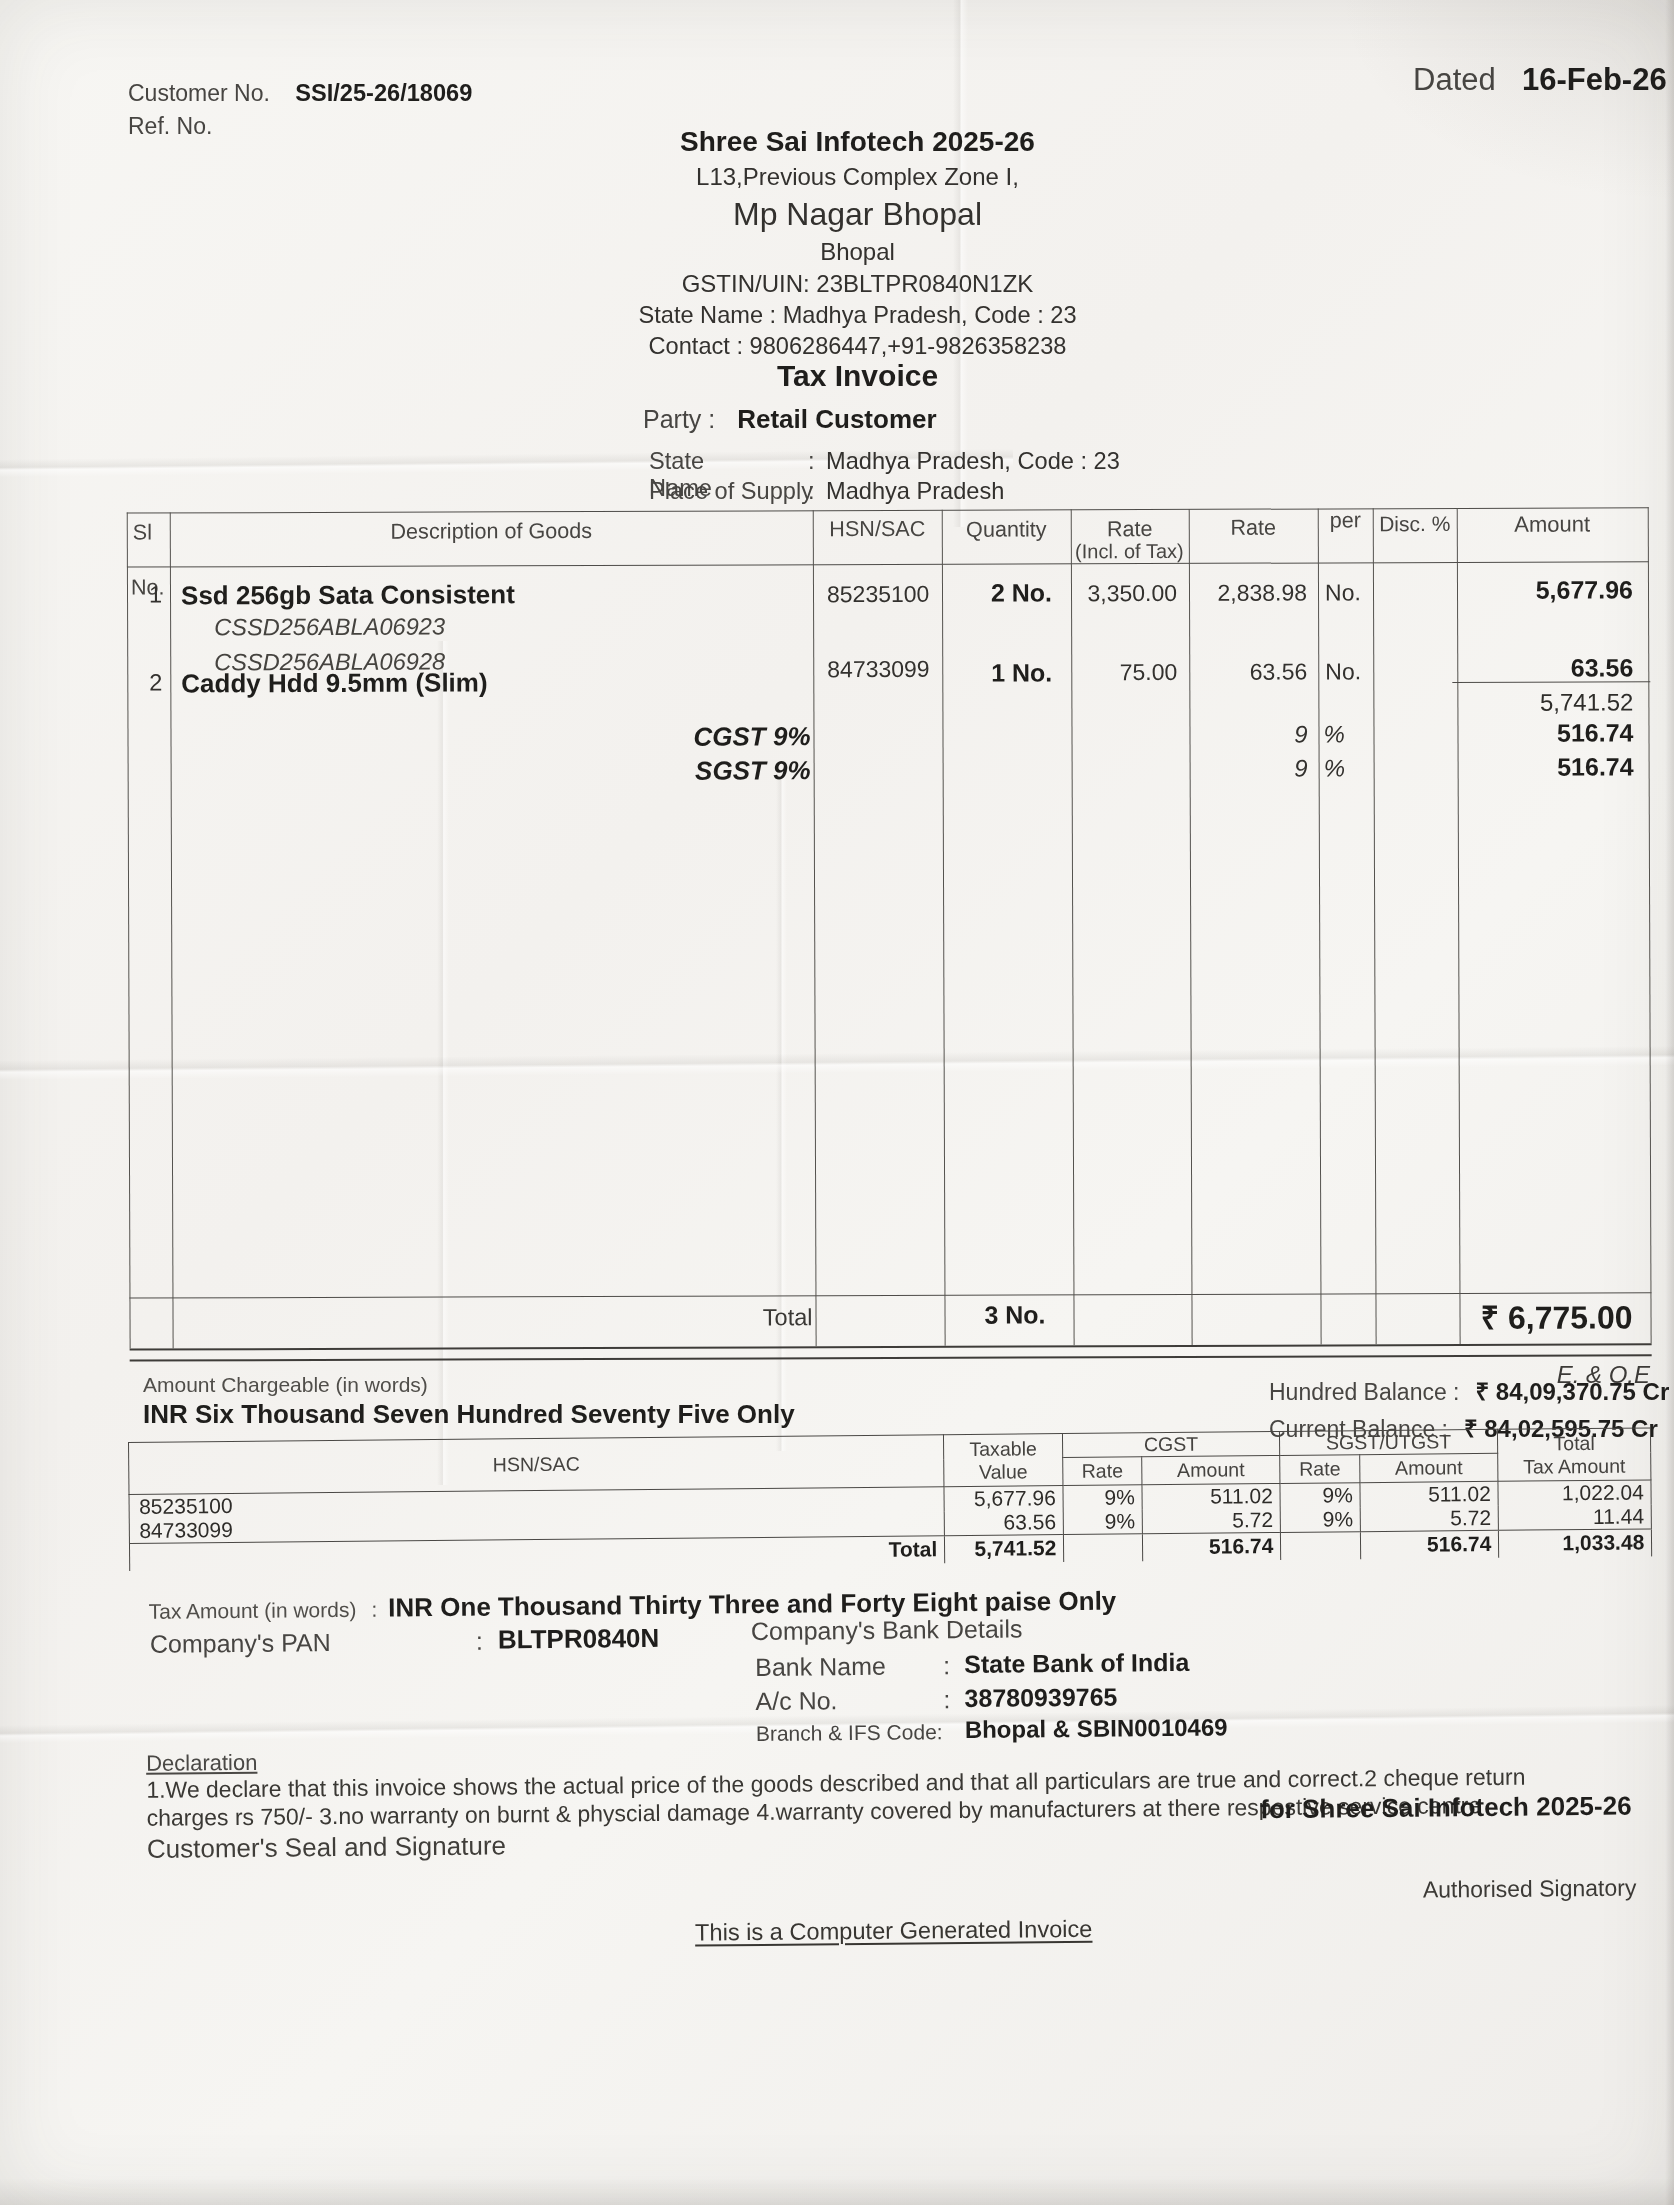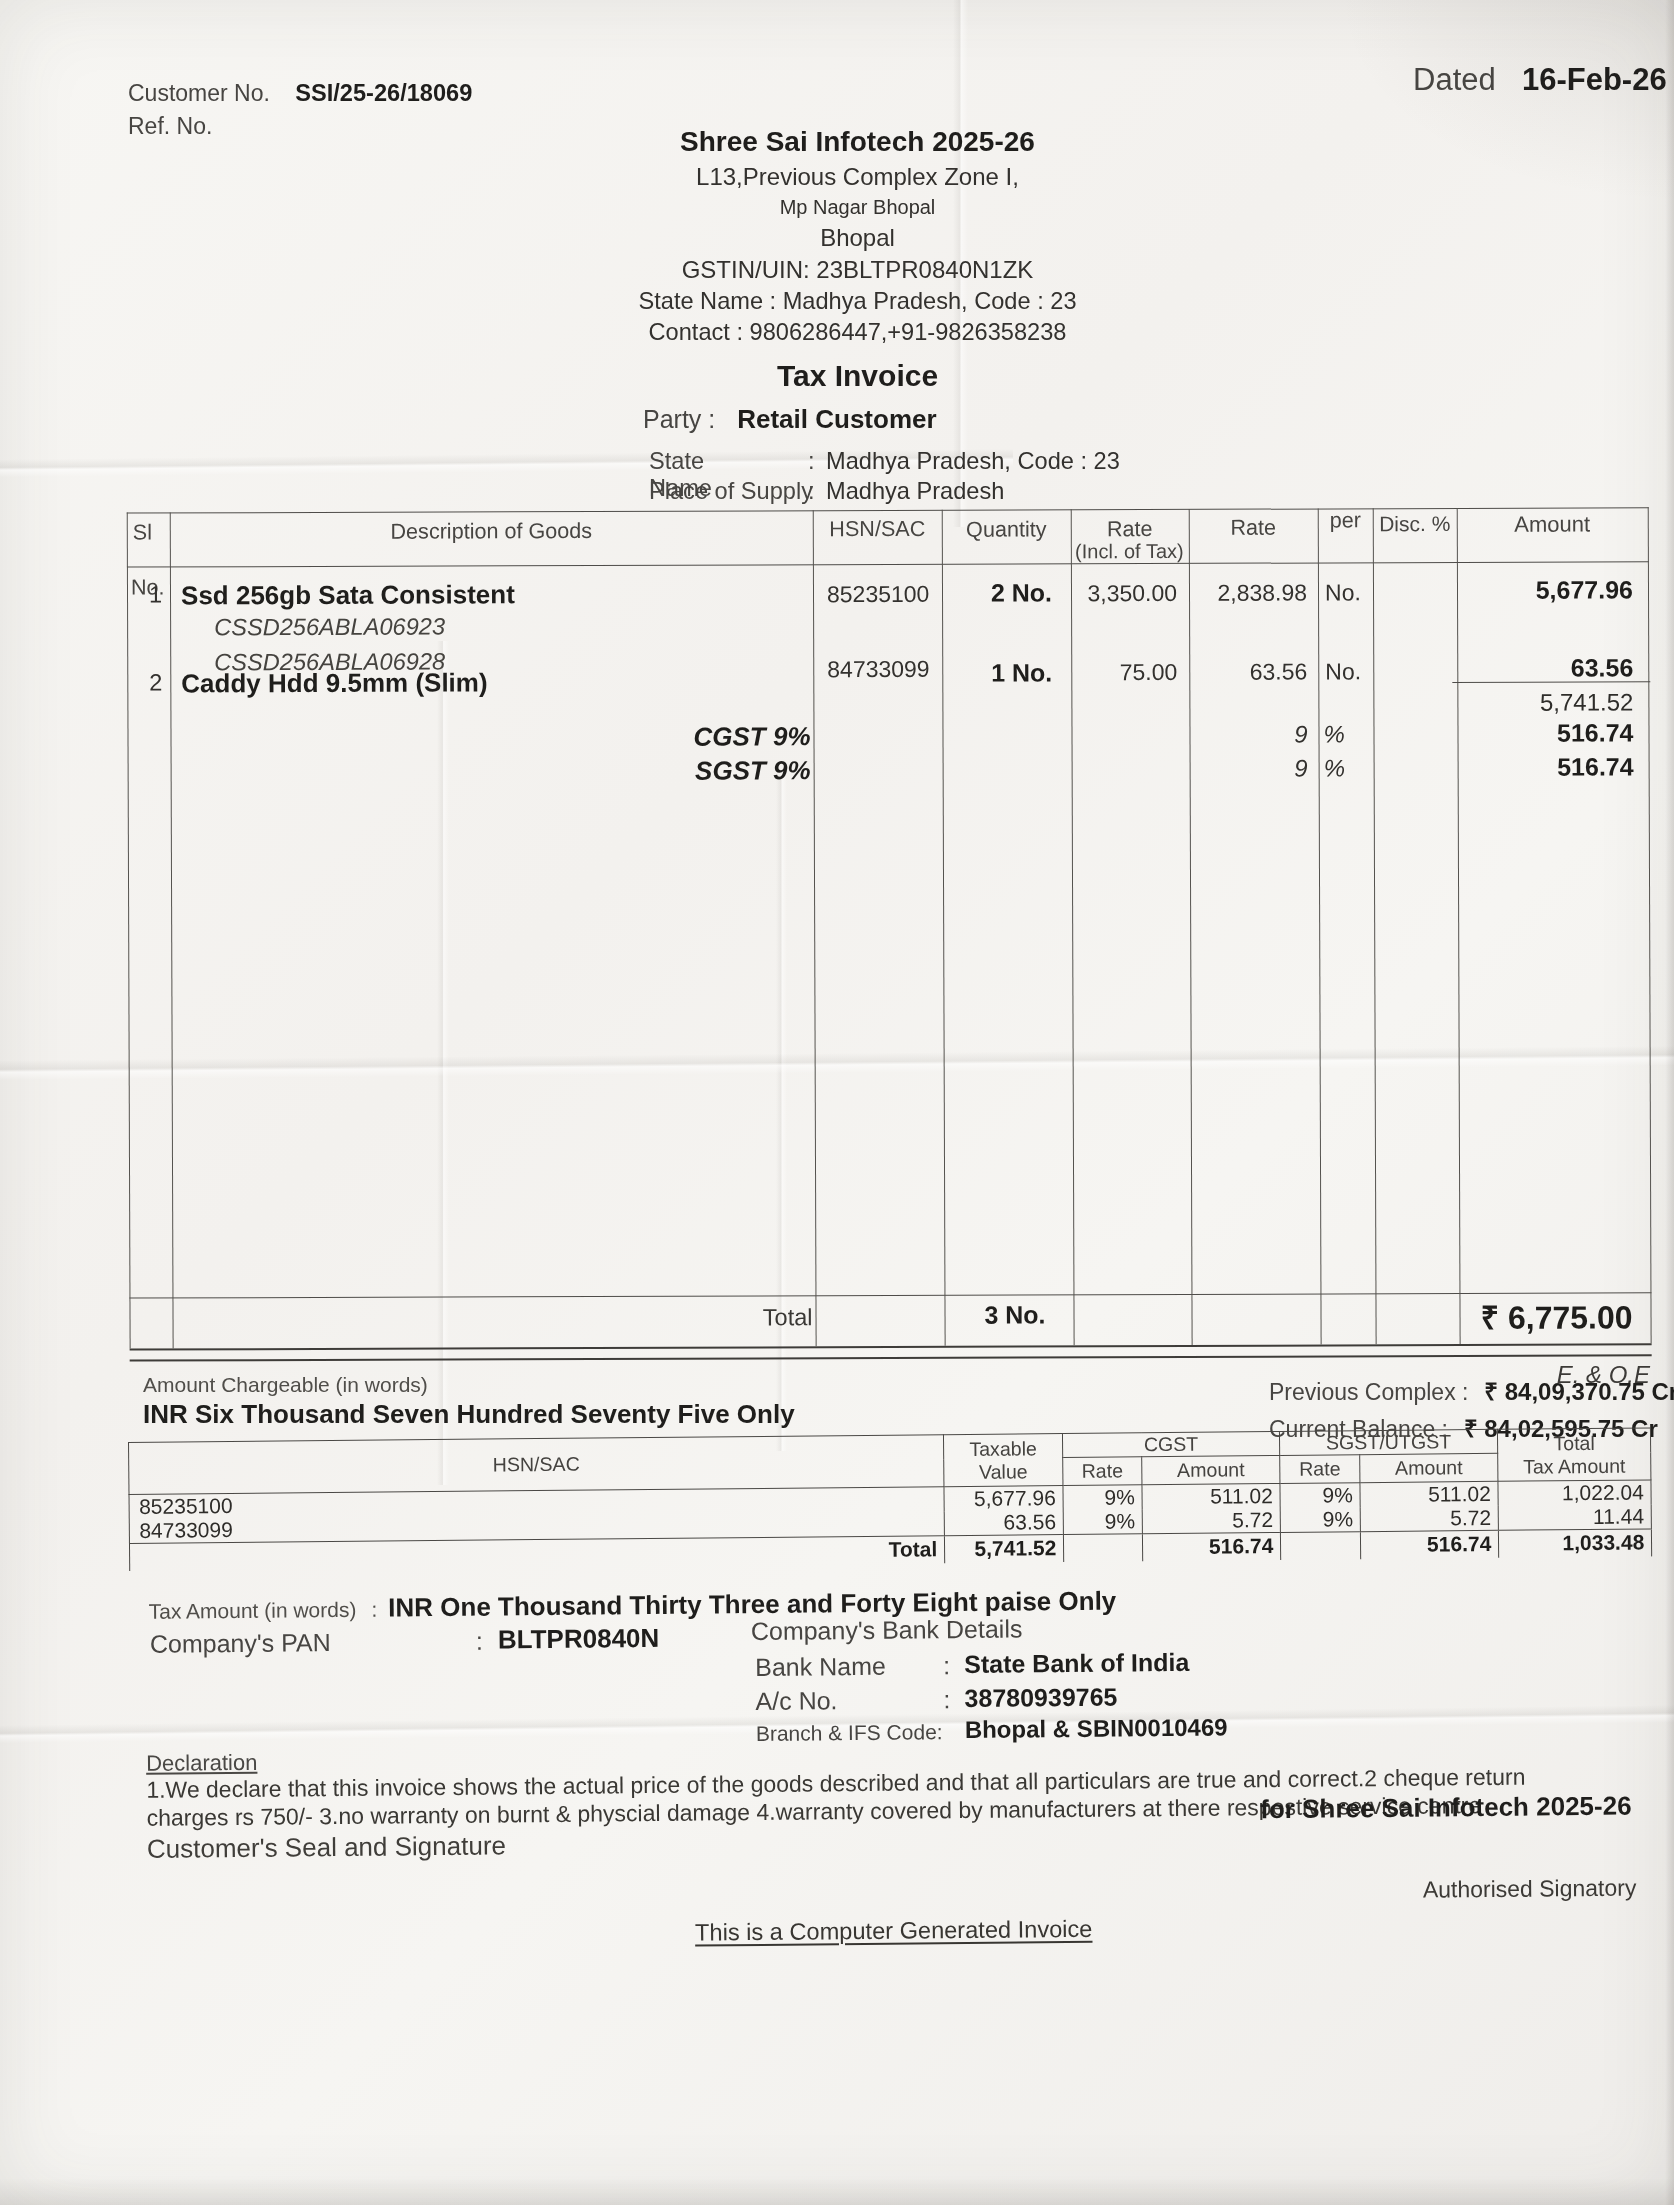--- a/index.html
+++ b/index.html
@@ -54,21 +54,21 @@
   <div class="abs lbl" style="left:128px;top:113px;font-size:23px;">Ref. No.</div>
 
   <div class="abs" style="left:1413px;top:62px;font-size:31px;">
     <span class="lbl">Dated</span>
     <span class="b" style="margin-left:17.6px;">16-Feb-26</span>
   </div>
 
   <div class="abs c" style="left:432px;top:126px;width:851px;">
     <div class="b" style="font-size:28px;margin-bottom:5.4px;">Shree Sai Infotech 2025-26</div>
     <div class="ink" style="font-size:24px;margin-bottom:4.7px;">L13,Previous Complex Zone I,</div>
-    <div class="ink" style="font-size:20px;margin-bottom:4.7px;">Mp Nagar Bhopal</div>
+    <div class="ink" style="font-size:32px;margin-bottom:4.7px;">Mp Nagar Bhopal</div>
     <div class="ink" style="font-size:24px;margin-bottom:4.7px;">Bhopal</div>
     <div class="ink" style="font-size:24px;margin-bottom:4px;">GSTIN/UIN: 23BLTPR0840N1ZK</div>
     <div class="ink" style="font-size:23.6px;margin-bottom:4px;text-align:center;">State Name :  Madhya Pradesh, Code : 23</div>
     <div class="ink" style="font-size:23.6px;">Contact : 9806286447,+91-9826358238</div>
   </div>
 
   <div class="abs c b" style="left:432px;top:359px;width:851px;font-size:30px;">Tax Invoice</div>
 
   <div class="abs" style="left:643px;top:404px;font-size:25px;">
     <span class="lbl">Party :</span>
@@ -152,21 +152,21 @@
     <div class="abs b r" style="left:943px;top:1301px;width:101px;font-size:25px;">3 No.</div>
     <div class="abs b r" style="left:1431px;top:1297px;width:200px;font-size:32px;">₹ 6,775.00</div>
   </div>
 
   <div class="abs i r" style="left:1512px;top:1361px;width:138px;font-size:24px;color:#3c3a37;">E. &amp; O.E</div>
 
   <div class="abs" style="left:143px;top:1373px;font-size:21px;color:#504e4a;">Amount Chargeable (in words)</div>
   <div class="abs b" style="left:143px;top:1399px;font-size:26px;">INR Six Thousand Seven Hundred Seventy Five Only</div>
 
   <div class="abs" style="left:1269px;top:1374px;width:359px;text-align:right;font-size:23px;white-space:nowrap;">
-    <span class="lbl">Previous Complex :</span>
+    <span class="lbl">Hundred Balance :</span>
     <span class="b" style="margin-left:9.5px;font-size:24px;">₹ 84,09,370.75 Cr</span>
   </div>
   <div class="abs" style="left:1269px;top:1411px;width:359px;text-align:right;font-size:23px;white-space:nowrap;">
     <span class="lbl">Current Balance :</span>
     <span class="b" style="margin-left:9.5px;font-size:24px;">₹ 84,02,595.75 Cr</span>
   </div>
 
   <div class="abs" style="left:128px;top:1442px;width:1522px;height:527px;transform:rotate(-0.55deg);transform-origin:left top;">
 
     <table class="summary" style="position:absolute;left:0;top:0;">

